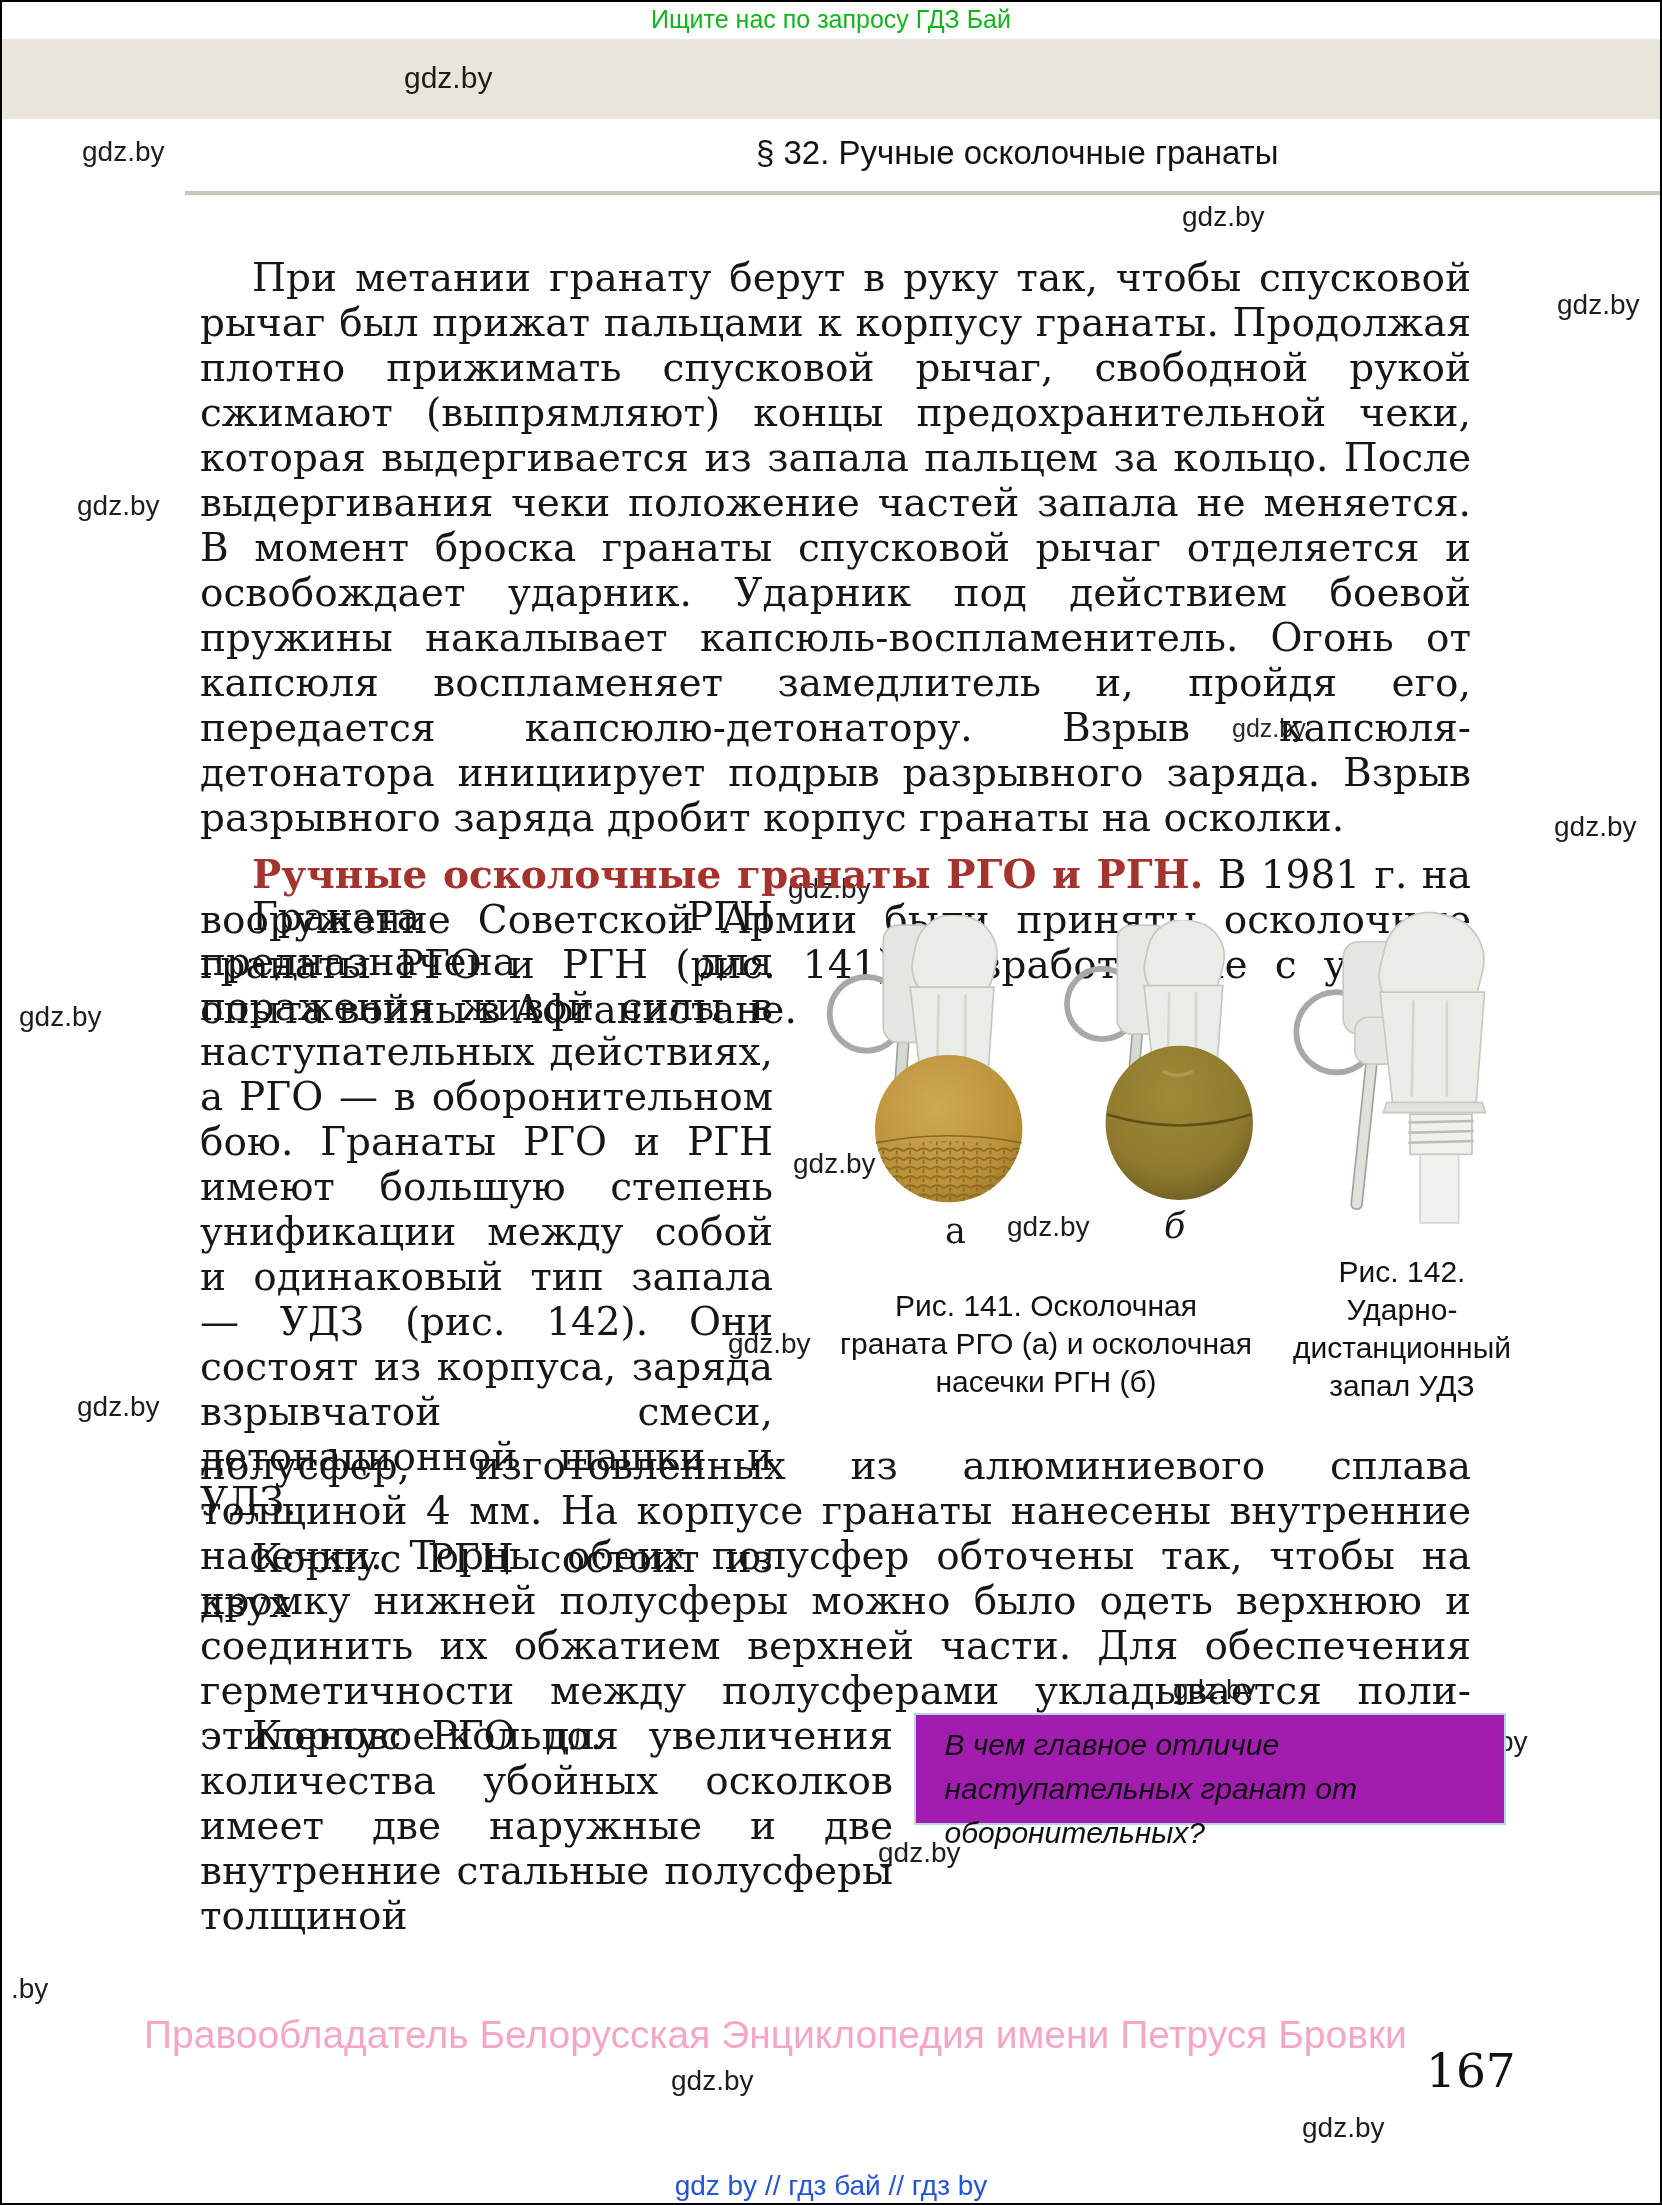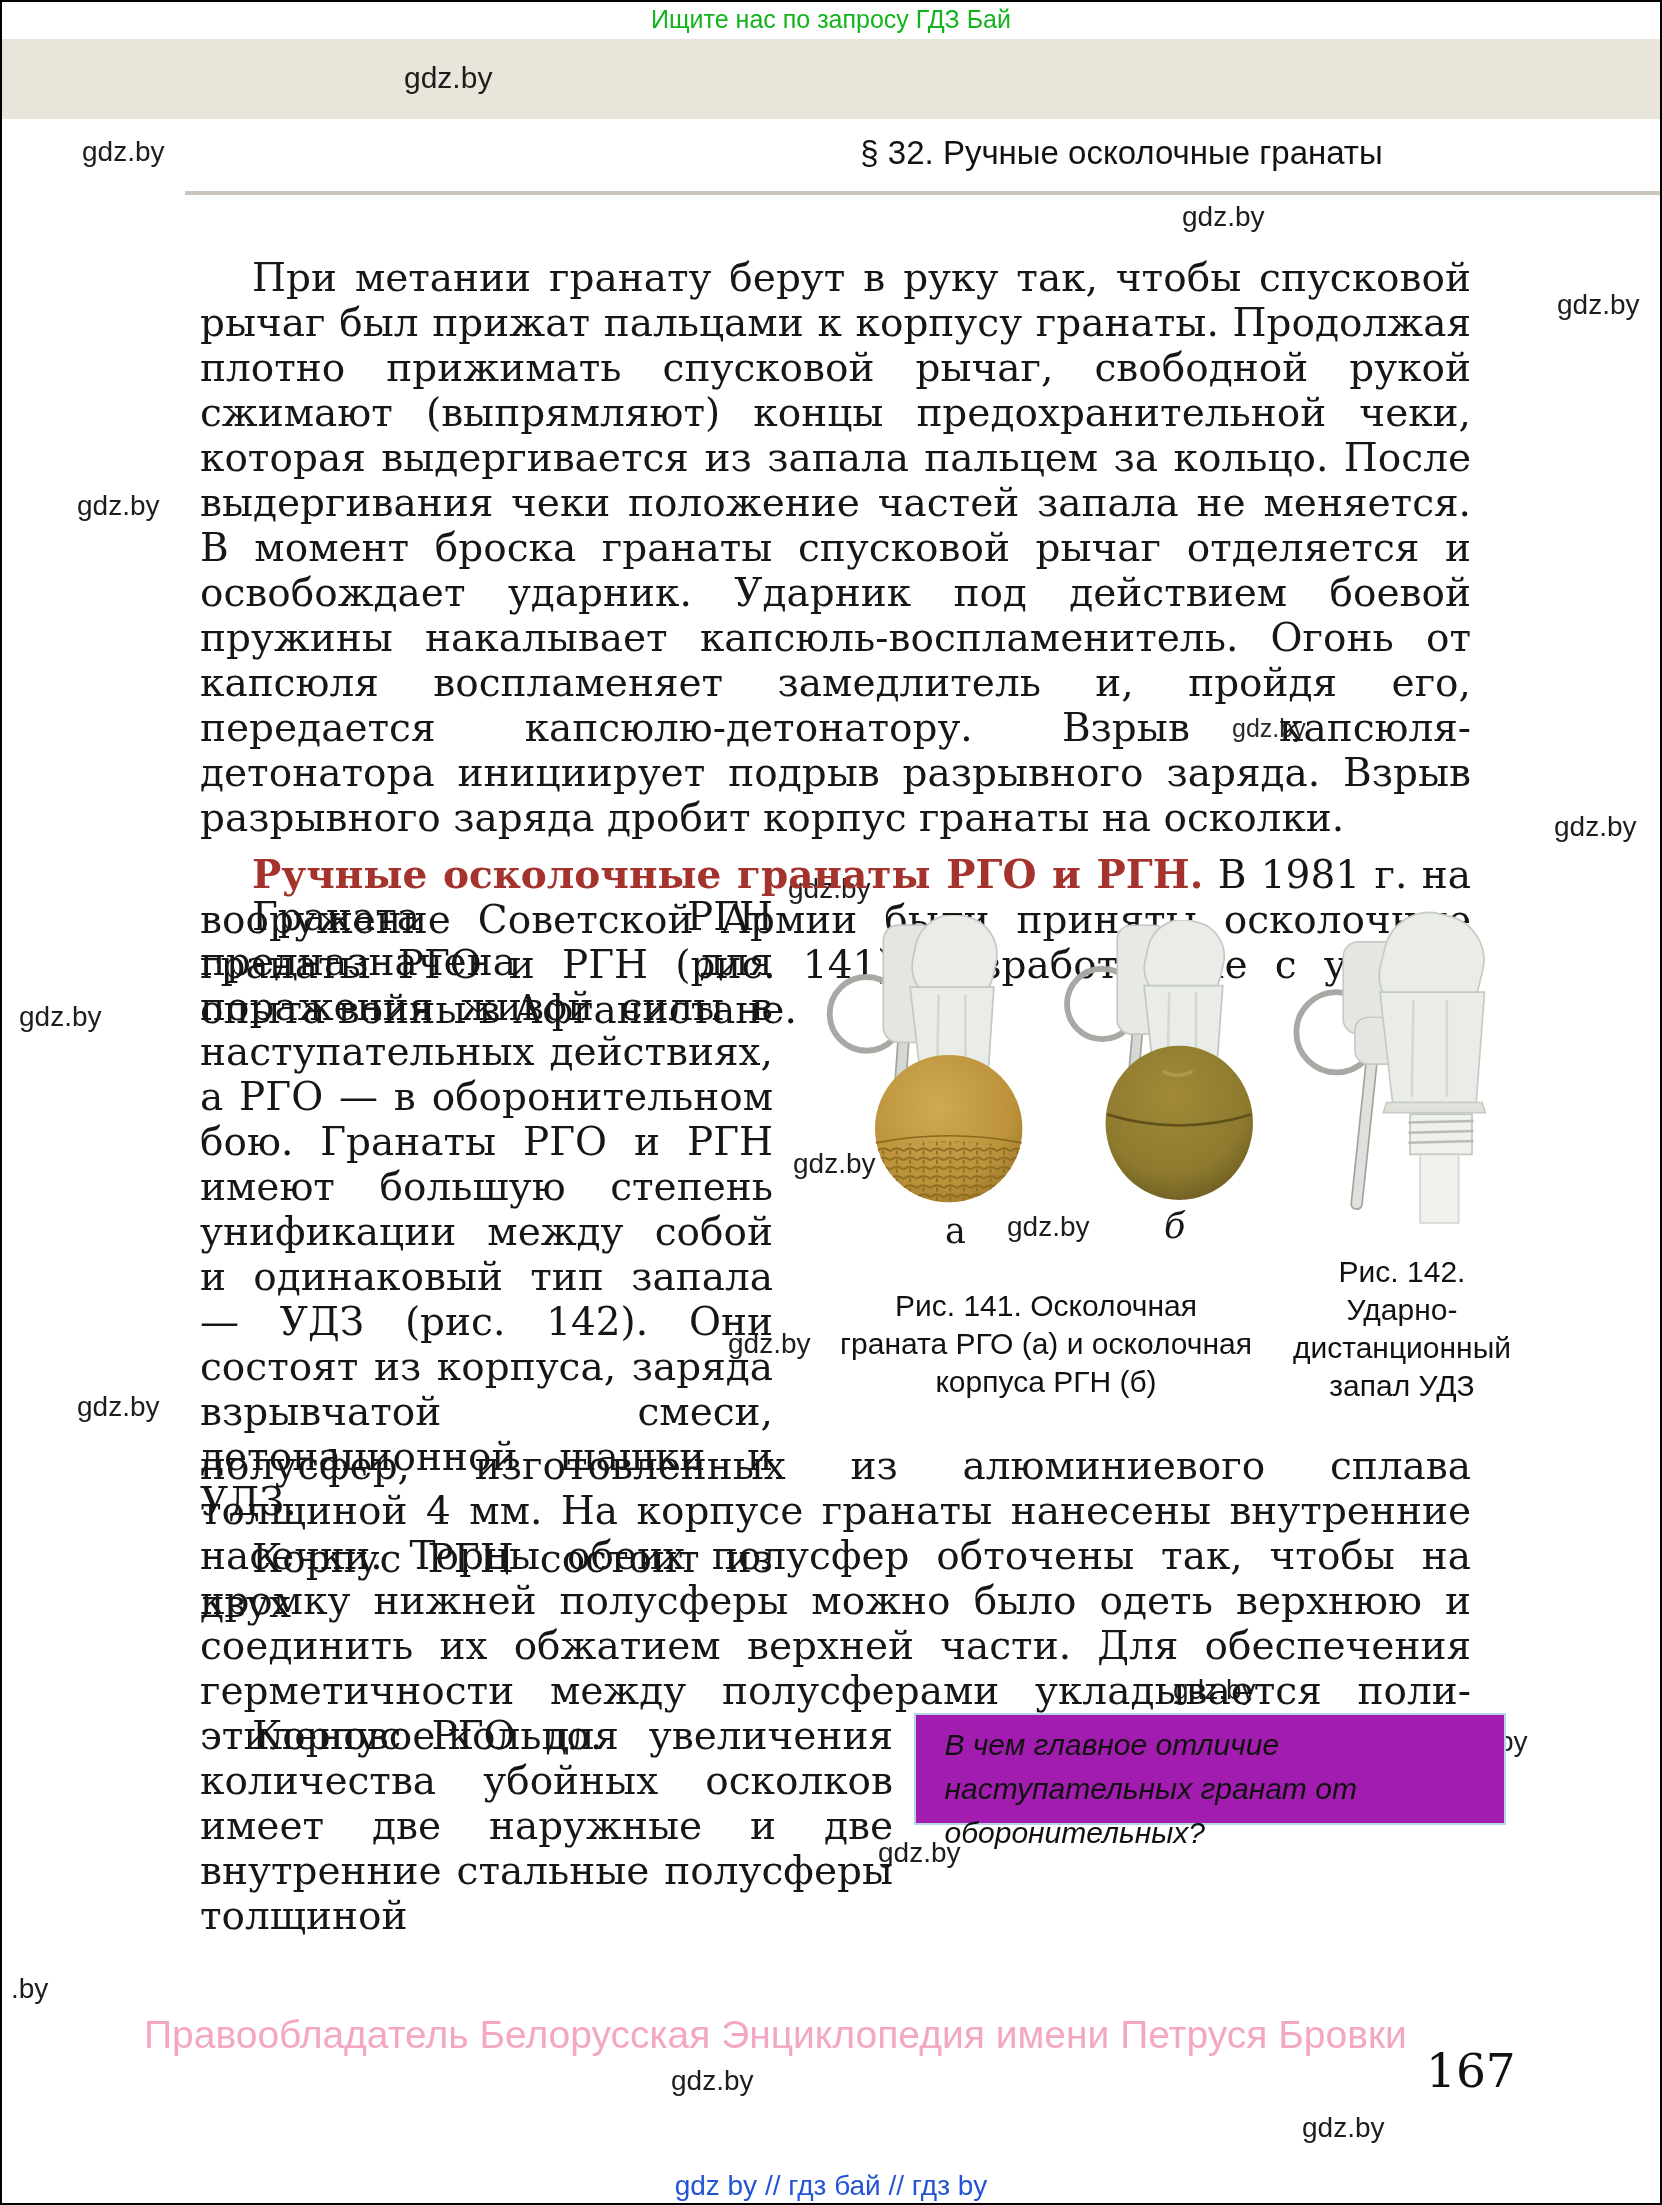--- a/index.html
+++ b/index.html
@@ -13,21 +13,21 @@
     font-family:"Liberation Sans",sans-serif;font-size:25px;color:#12b41c;
   }
   .band{position:absolute;top:37px;left:0;width:100%;height:80px;background:#e9e5da;}
   .band .wm{position:absolute;left:402px;top:22px;}
   .wm{
     position:absolute;font-family:"Liberation Sans",sans-serif;
     font-size:28px;color:#1d1d1d;white-space:nowrap;
   }
   .wm.small{font-size:25px;color:#2a2a2a;}
   .page-title{
-    position:absolute;top:132px;left:754px;width:731px;text-align:center;
+    position:absolute;top:132px;left:754px;width:731px;text-align:left;
     font-family:"Liberation Sans",sans-serif;font-size:33px;font-weight:500;color:#121212;
   }
   .rule{position:absolute;top:189px;left:183px;width:1480px;height:4.2px;background:#cbc6bb;}
   .textcol{position:absolute;left:186px;font-size:39px;line-height:45px;text-align:justify;}
   .textcol p{margin:12px;}
   .textcol p.indent{text-indent:52px;}
   #block-a{top:241px;width:1295px;}
   #block-b{top:880px;width:597px;}
   #block-c{top:1429px;width:1295px;}
   #block-d{top:1699px;width:717px;}
@@ -179,21 +179,21 @@
       <rect x="158" y="294" width="46" height="82" fill="#eef0ec" opacity="0.85" stroke="#ccd0c9" stroke-width="2"></rect>
     </svg>
 
     <span class="fig-label" id="label-a">а</span>
     <span class="wm" style="left:209px;top:308px;position:absolute;">gdz.by</span>
     <span class="fig-label" id="label-b">б</span>
 
     <div class="fig-caption" id="caption-141">
       <span>Рис. 141. Осколочная</span><br>
       <span>граната РГО (а) и осколочная</span><br>
-      <span>корпуса РГН (б)</span>
+      <span>насечки РГН (б)</span>
     </div>
     <div class="fig-caption" id="caption-142">
       <span>Рис. 142.</span><br>
       <span>Ударно-</span><br>
       <span>дистанционный</span><br>
       <span>запал УДЗ</span>
     </div>
   </div>
 
   <div class="qbox">

